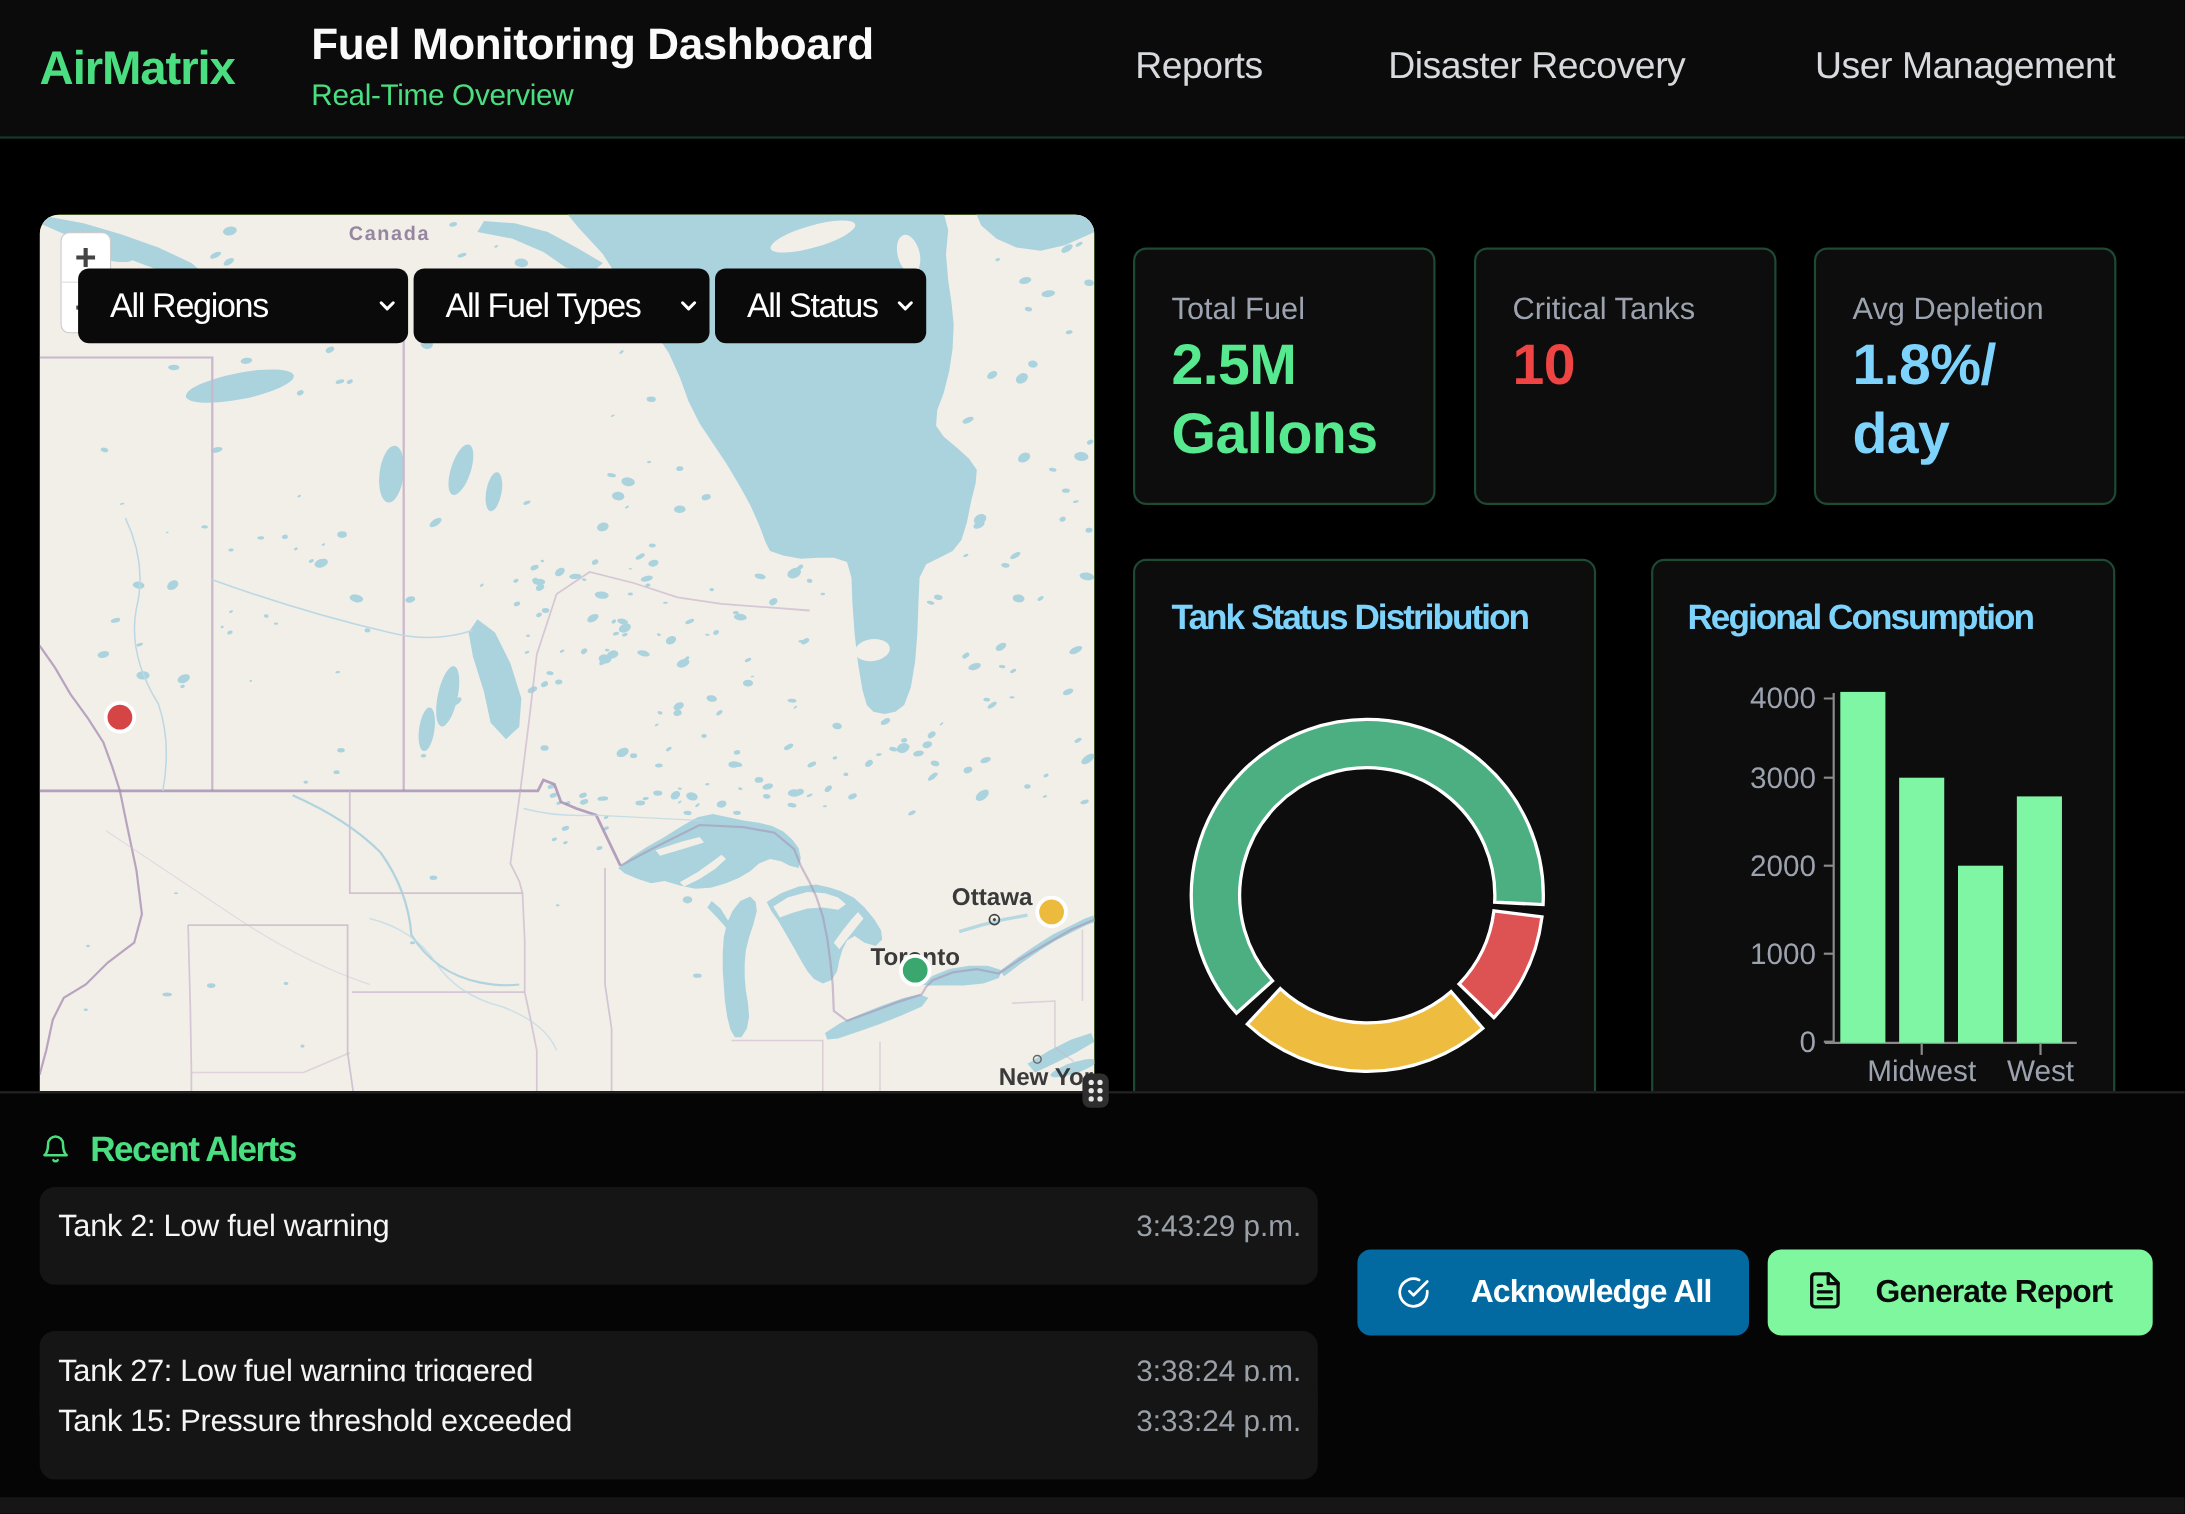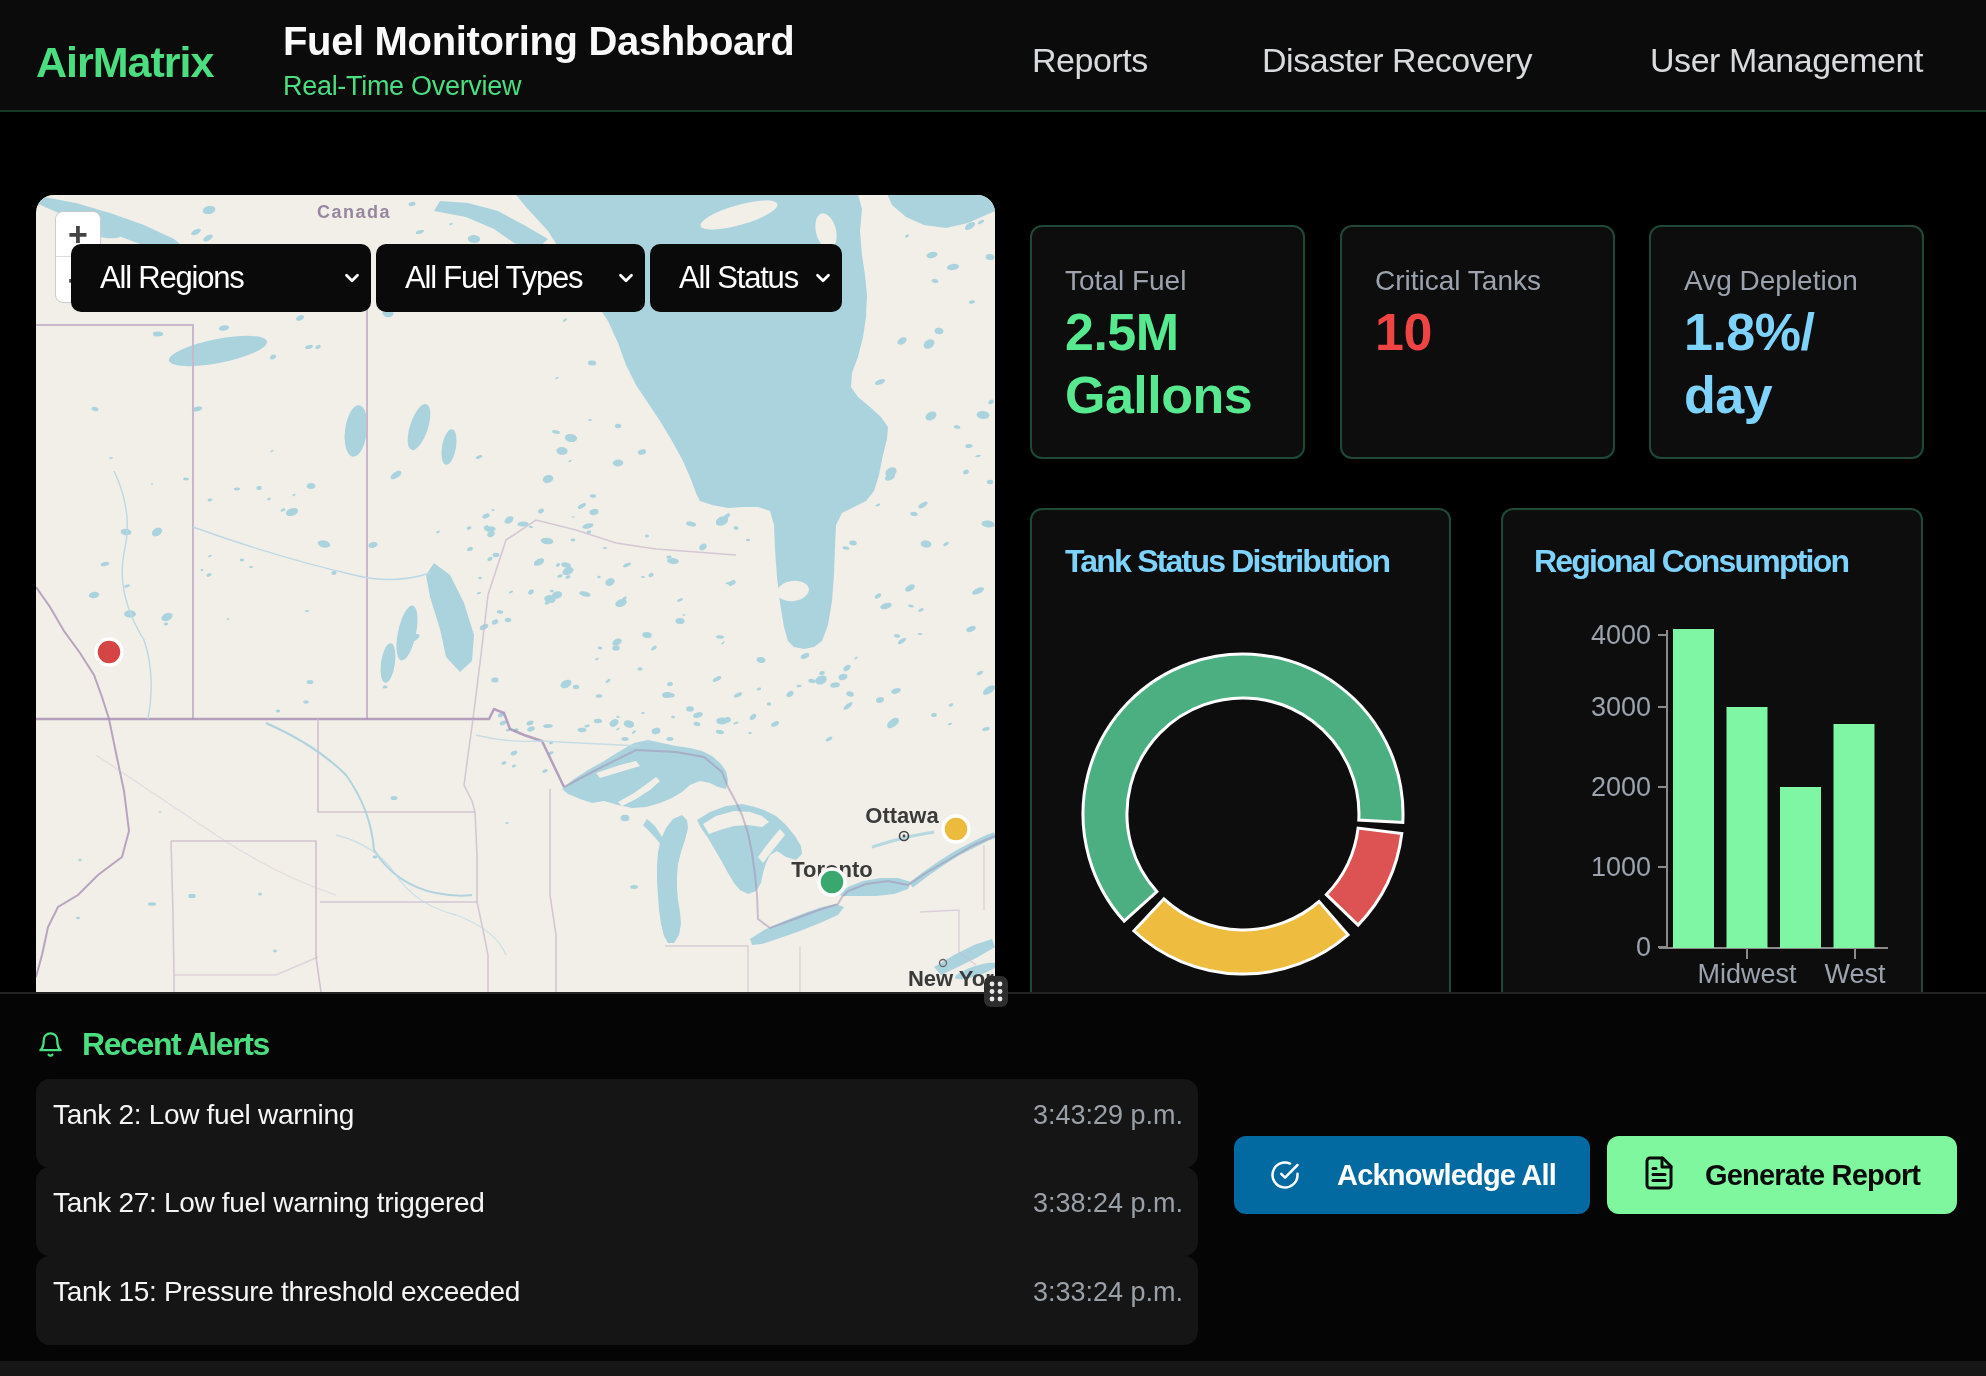--- a/index.html
+++ b/index.html
@@ -1,20 +1,20 @@
 <!DOCTYPE html>
 <html><head>
 <meta charset="utf-8">
 <style>
   * { margin:0; padding:0; box-sizing:border-box; }
   html,body { width:1986px; height:1376px; background:#000; overflow:hidden;
     font-family:"Liberation Sans", sans-serif; }
   .abs { position:absolute; }
   
-  #header { position:absolute; left:0; top:0; width:1986px; height:112px;
+  #header { position:absolute; left:0; top:0; width:1986px; height:126px;
     background:#0a0b0a; border-bottom:2px solid #173828; }
   #logo { position:absolute; left:36px; top:38px; font-size:43px; font-weight:bold; color:#4ade80; letter-spacing:-1px; }
   #title { position:absolute; left:283px; top:19px; font-size:40px; font-weight:bold; color:#fafafa; letter-spacing:-0.35px; }
   #subtitle { position:absolute; left:283px; top:71px; font-size:27px; color:#4ade80; letter-spacing:-0.3px; }
   .nav { position:absolute; top:41px; font-size:34px; color:#d9dade; letter-spacing:-0.45px; }
   
   #map { position:absolute; left:36px; top:195px; width:959px; height:797px;
     border-radius:18px 18px 0 0; overflow:hidden; background:#4d7c0f; }
   #zoomctl { position:absolute; left:55px; top:211px; width:46px; height:92px;
     background:#fff; border-radius:8px; border:1px solid #ccc; }
@@ -486,21 +486,21 @@
     </svg></div>
 <svg class="abs" style="left:37px;top:1030px;" width="27" height="29" viewBox="0 0 24 24" fill="none" stroke="#4ade80" stroke-width="2" stroke-linecap="round" stroke-linejoin="round">
     <path d="M18 8A6 6 0 0 0 6 8c0 7-3 9-3 9h18s-3-2-3-9"></path>
     <path d="M13.73 21a2 2 0 0 1-3.46 0"></path>
   </svg>
 <div id="alerts-title">Recent Alerts</div>
 <div class="arow" style="top:1079px;">
     <span class="msg">Tank 2: Low fuel warning</span>
     <span class="time">3:43:29 p.m.</span>
   </div>
-<div class="arow" style="top:1167px;padding-left:28px;">
+<div class="arow" style="top:1210px;padding-left:28px;">
     <span class="msg">Tank 27: Low fuel warning triggered</span>
     <span class="time">3:38:24 p.m.</span>
   </div>
 <div class="arow" style="top:1256px;">
     <span class="msg">Tank 15: Pressure threshold exceeded</span>
     <span class="time">3:33:24 p.m.</span>
   </div>
 
 <div class="btn" id="btn-ack">
     <svg class="abs" style="left:36px;top:24px;" width="30" height="30" viewBox="0 0 24 24" fill="none" stroke="#ffffff" stroke-width="2" stroke-linecap="round" stroke-linejoin="round">

